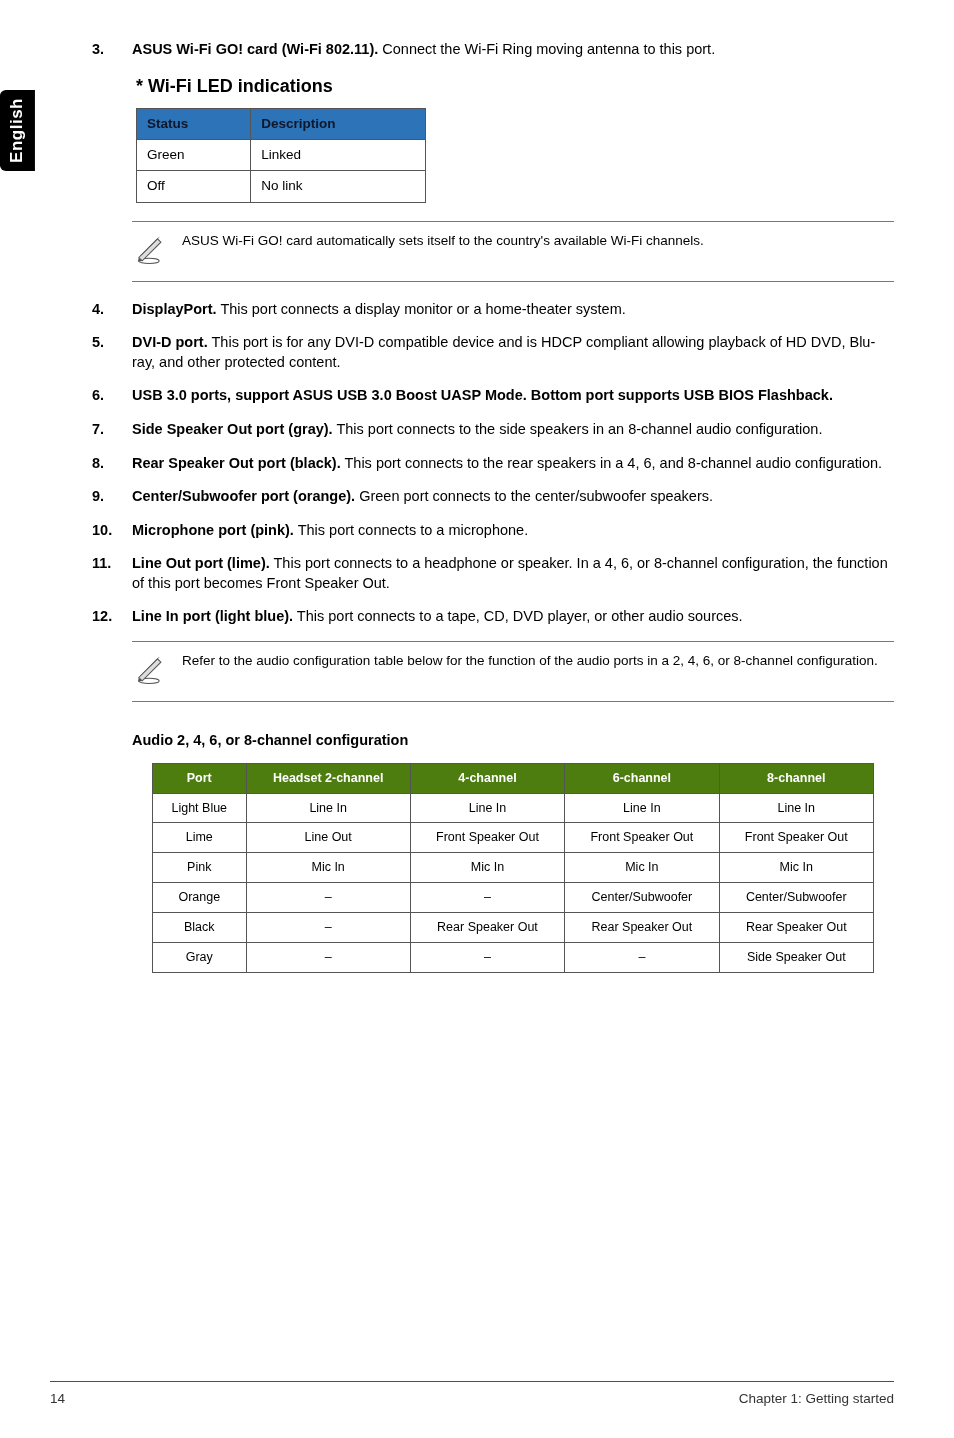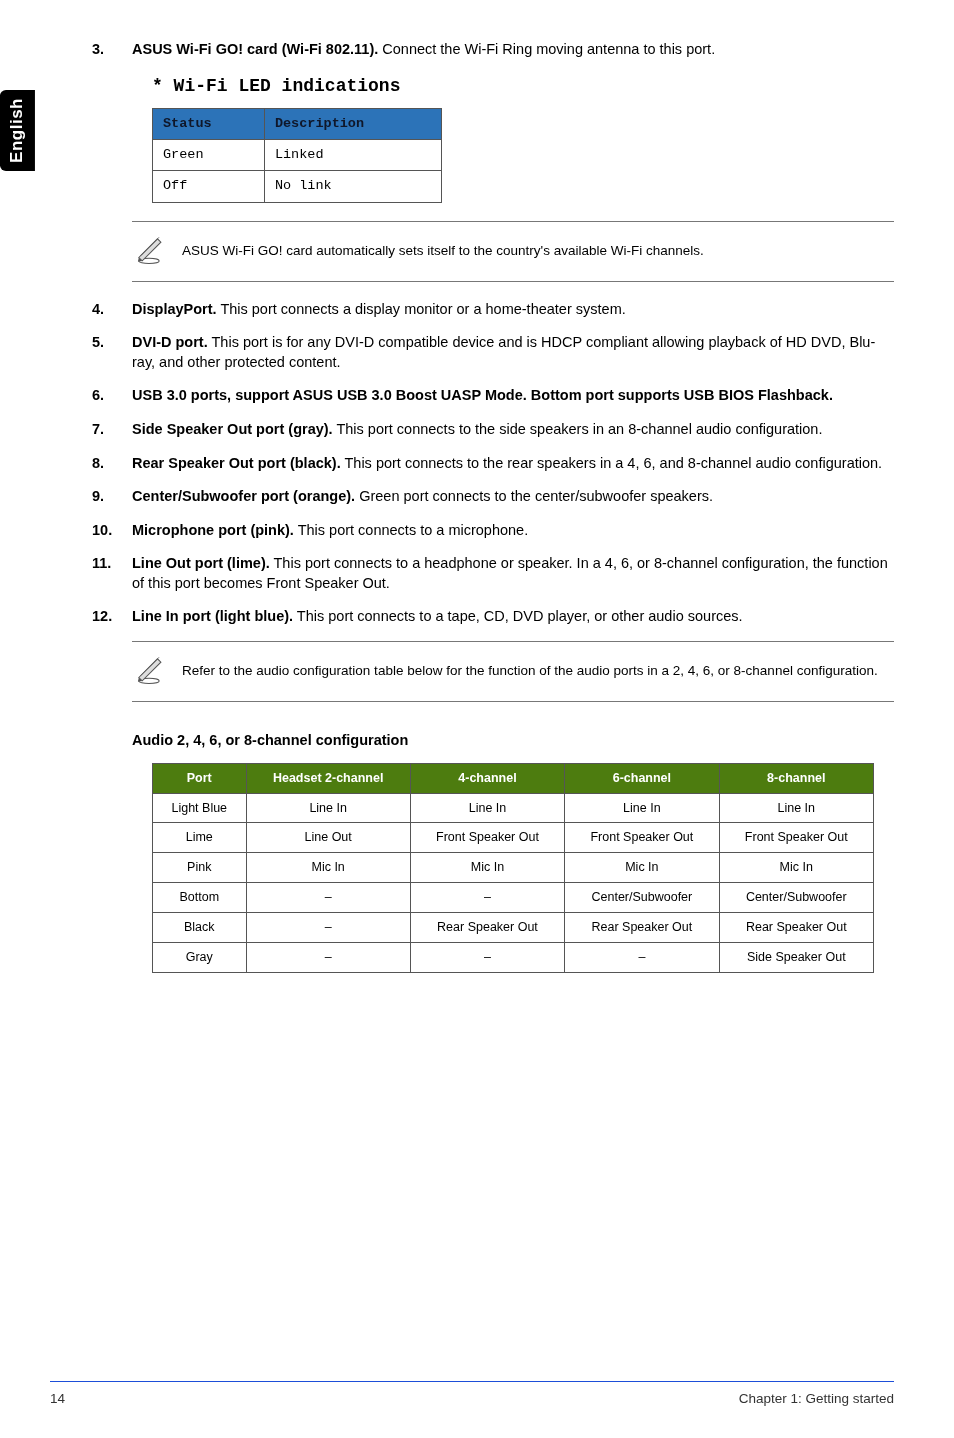--- a/index.html
+++ b/index.html
@@ -34,21 +34,21 @@
   ol.main-list { list-style: none; }
   ol.main-list > li {
     display: flex;
     margin-bottom: 14px;
   }
   ol.main-list > li .num {
     flex: 0 0 40px;
     font-weight: bold;
   }
   ol.main-list > li .body { flex: 1; }
-  .sub-indent { margin-left: 60px; font-family: Liberation Mono, monospace; }
+  .sub-indent { margin-left: 44px; }
   h3.wifi-heading {
     font-size: 18px;
     font-weight: bold;
     margin: 6px 0 10px 0;
   }
   table.wifi-led {
     border-collapse: collapse;
     width: 290px;
     margin-bottom: 18px;
     font-size: 13.5px;
@@ -58,21 +58,20 @@
     padding: 6px 10px;
     text-align: left;
   }
   table.wifi-led th {
     background: #2c73b8;
     color: #0f172a;
     font-weight: bold;
   }
   .note-block {
     display: flex;
-    align-items: center;
     gap: 16px;
     border-top: 1px solid #777;
     border-bottom: 1px solid #777;
     margin: 10px 0 18px 40px;
     padding: 10px 4px 10px 0;
     font-size: 13.5px;
   }
   .note-icon svg {
     width: 34px;
     height: 34px;
@@ -244,21 +243,21 @@
         <td>Front Speaker Out</td>
       </tr>
       <tr>
         <td>Pink</td>
         <td>Mic In</td>
         <td>Mic In</td>
         <td>Mic In</td>
         <td>Mic In</td>
       </tr>
       <tr>
-        <td>Bottom</td>
+        <td>Orange</td>
         <td>–</td>
         <td>–</td>
         <td>Center/Subwoofer</td>
         <td>Center/Subwoofer</td>
       </tr>
       <tr>
         <td>Black</td>
         <td>–</td>
         <td>Rear Speaker Out</td>
         <td>Rear Speaker Out</td>

